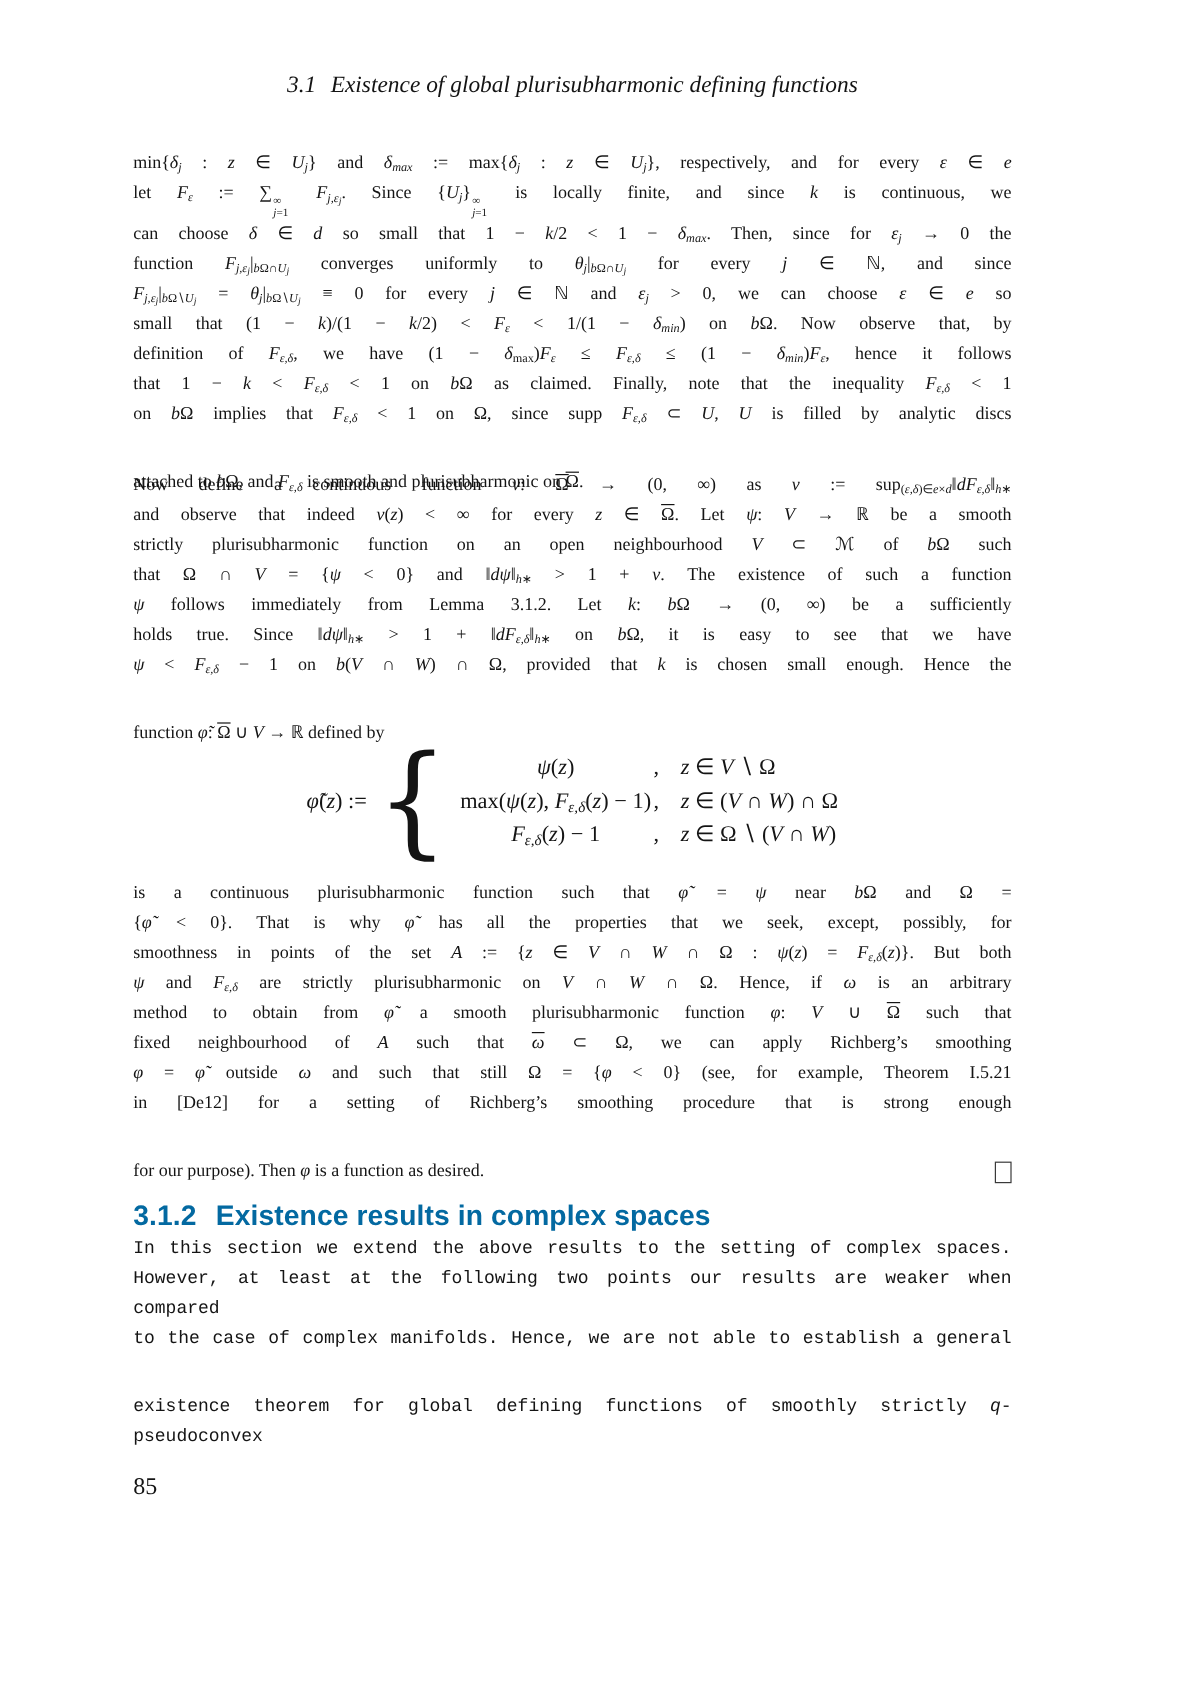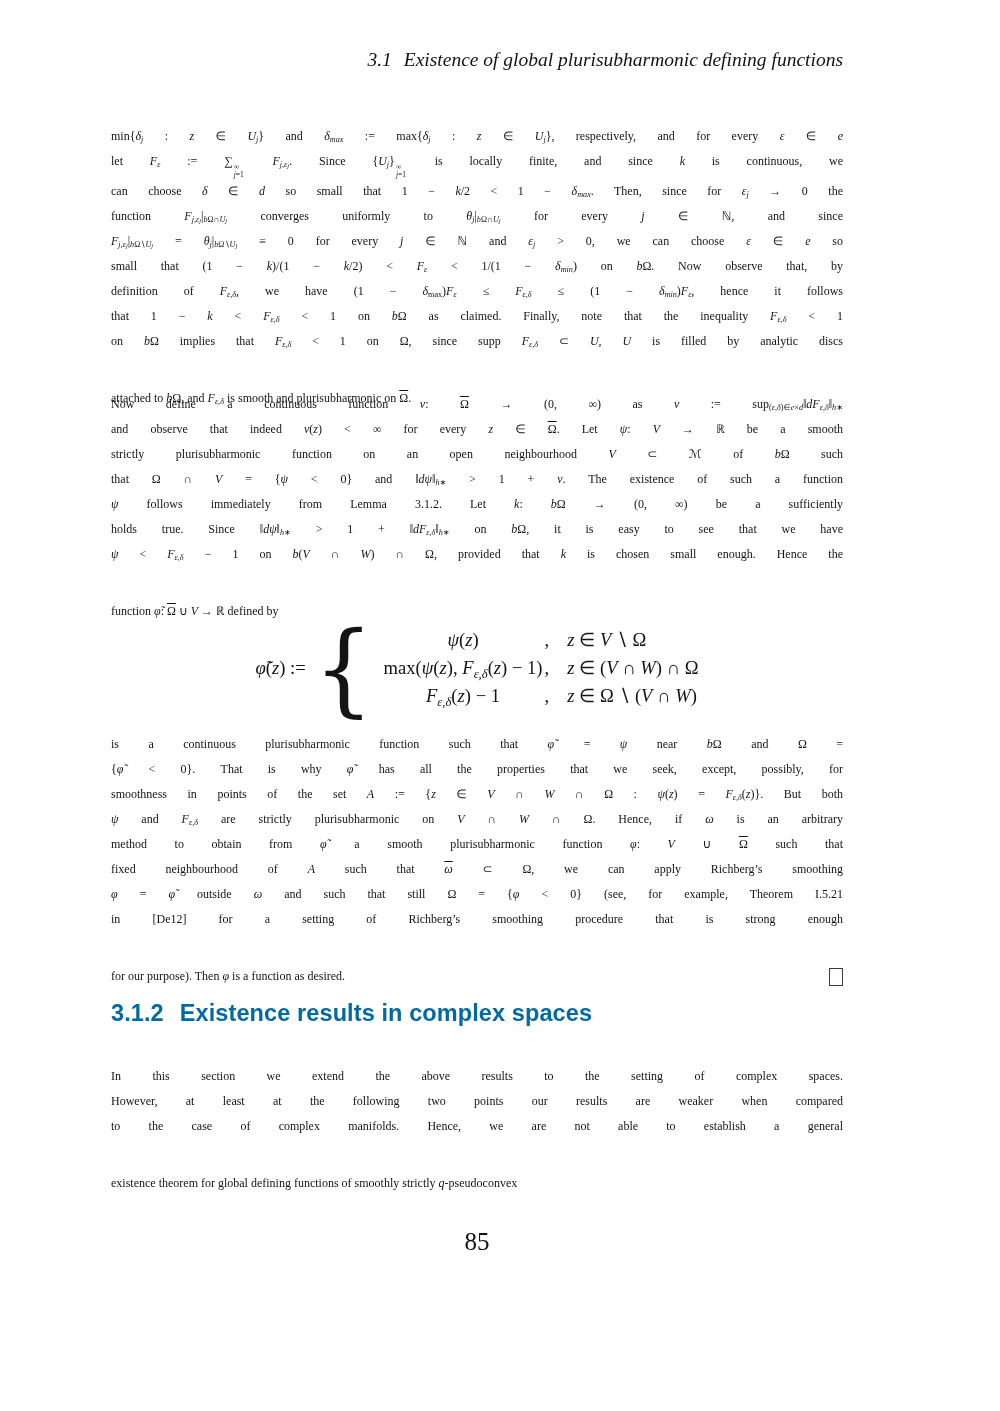--- a/index.html
+++ b/index.html
@@ -5,37 +5,37 @@
   html,body{margin:0;padding:0;}
   body{
     width:1000px;height:1411px;position:relative;
     background:#ffffff;color:#141414;
     font-family:"Liberation Serif", serif;
   }
   .page{position:absolute;inset:0;background:#ffffff;overflow:hidden;}
 
   
   .running-header{
-    position:absolute;left:111px;width:732px;top:48px;
-    text-align:right;font-style:italic;font-size:19.5px;line-height:24px;
+    position:absolute;left:111px;width:732px;top:60px;
+    text-align:center;font-style:italic;font-size:19.5px;line-height:24px;
     white-space:nowrap;
   }
   .running-header .rh-num{margin-right:12px;}
 
   
   .textblock{
     position:absolute;left:111px;width:732px;
-    font-size:12px;line-height:25px;
+    font-size:15px;line-height:25px;
   }
   .pline{text-align:justify;text-align-last:justify;}
   .pline-last{text-align-last:left;margin-top:32px;}
   #p1{top:124px;}
   #p2{top:392px;}
   #p3{top:732px;}
-  #p4{top:1064px;}
+  #p4{top:1028px;font-family:Liberation Mono, monospace;}
 
   i{font-style:italic;}
   sub{font-size:0.68em;vertical-align:-0.28em;line-height:0;}
   sup{font-size:0.68em;vertical-align:0.42em;line-height:0;}
   sub sub{font-size:0.8em;vertical-align:-0.2em;}
 
   
   lim{
     display:inline-flex;flex-direction:column;align-items:flex-start;
     vertical-align:-0.5em;font-size:0.62em;line-height:1.1;font-style:normal;
@@ -73,21 +73,21 @@
   .section-heading{
     position:absolute;left:111px;width:732px;top:1000px;
     font-family:"Liberation Sans", sans-serif;font-weight:700;font-size:23.5px;
     letter-spacing:0.1px;color:#0369a1;
   }
   .section-heading .sec-num{margin-right:16px;}
 
   
   .page-number{
     position:absolute;left:111px;width:732px;top:1228px;
-    text-align:center;font-size:25px;
+    text-align:left;font-size:20px;
   }
 </style>
 </head>
 <body>
 
 <div class="page">
 
   <div class="running-header">
     <span class="rh-num">3.1</span><span>Existence of global plurisubharmonic defining functions</span>
   </div>

